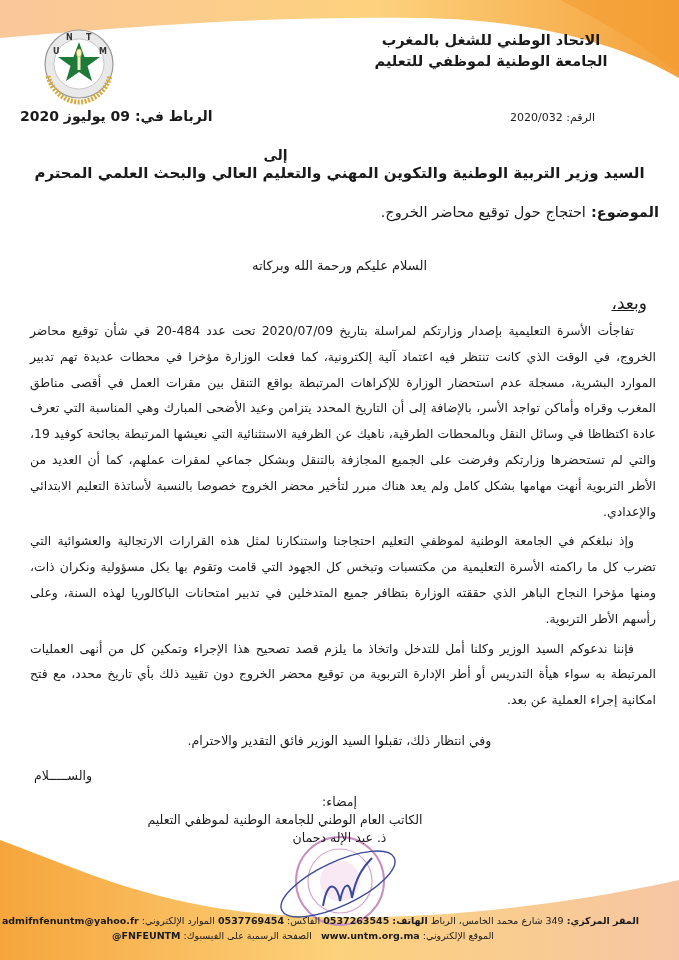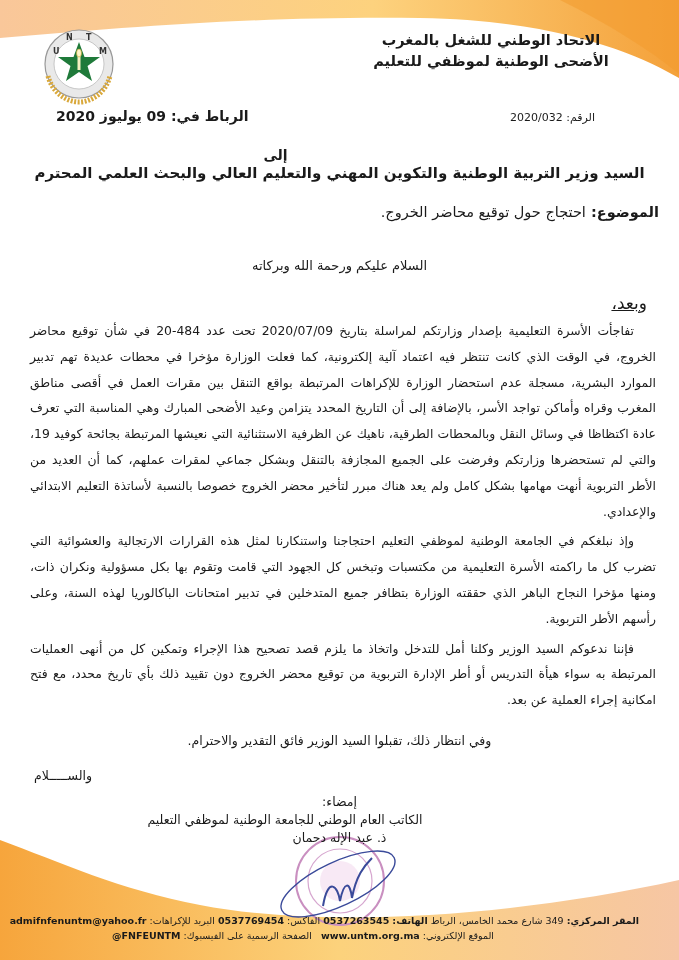--- a/index.html
+++ b/index.html
@@ -10,21 +10,21 @@
     color:#1a1a1a;
   }
   .swoosh { position:absolute; left:0; top:0; width:679px; height:960px; z-index:0; }
   .abs { position:absolute; z-index:2; }
   .rtl { direction:rtl; unicode-bidi:embed; }
 
   
   .org { right:58px; top:30px; width:260px; text-align:center; font-weight:bold; font-size:14.5px; line-height:21px; }
   .org div { white-space:nowrap; }
   .logo { left:36px; top:24px; width:86px; height:86px; }
-  .date-line { left:56px; top:108px; font-weight:bold; font-size:14px; white-space:nowrap; }
+  .date-line { left:20px; top:108px; font-weight:bold; font-size:14px; white-space:nowrap; }
   .ref-line { right:84px; top:111px; font-size:11px; white-space:nowrap; }
 
   .to { left:0; width:551px; top:147px; text-align:center; font-weight:bold; font-size:14px; }
   .addressee { left:0; width:679px; top:164px; text-align:center; font-weight:bold; font-size:15px; white-space:nowrap; letter-spacing:-0.2px; }
   .subject { right:20px; top:204px; font-size:14.5px; white-space:nowrap; font-weight:bold; }
   .subject .sv { font-weight:normal; }
 
   .greeting { left:0; width:679px; top:258px; text-align:center; font-size:13px; }
   .wabad { right:32px; top:293px; font-size:17px;text-decoration:underline; }
 
@@ -60,21 +60,21 @@
       <stop offset="1" stop-color="#f6c6a4"></stop>
     </linearGradient>
   </defs>
   <path d="M0,0 L679,0 L679,78 C640,55 560,20 420,18 C250,16 120,28 0,38 Z" fill="url(#gtop)"></path>
   <path d="M560,0 L679,0 L679,74 C650,50 610,25 560,0 Z" fill="#f29a2e" opacity="0.55"></path>
   <path d="M0,840 C60,862 120,890 200,905 C330,930 520,915 679,880 L679,960 L0,960 Z" fill="url(#gbot)"></path>
 </svg>
 
 <div class="abs org rtl">
   <div>الاتحاد الوطني للشغل بالمغرب</div>
-  <div>الأضحى الوطنية لموظفي للتعليم</div>
+  <div>الجامعة الوطنية لموظفي للتعليم</div>
 </div>
 
 <svg class="abs logo" viewBox="0 0 86 86">
   <circle cx="43" cy="40" r="34" fill="#e9e9e9" stroke="#999" stroke-width="1.2"></circle>
   <circle cx="43" cy="40" r="25" fill="#ffffff" stroke="#bbb" stroke-width="0.8"></circle>
   <text x="17" y="30" font-size="8" font-weight="bold" fill="#333" font-family="DejaVu Sans, sans-serif">U</text>
   <text x="30" y="16" font-size="8" font-weight="bold" fill="#333" font-family="DejaVu Sans, sans-serif">N</text>
   <text x="50" y="16" font-size="8" font-weight="bold" fill="#333" font-family="DejaVu Sans, sans-serif">T</text>
   <text x="63" y="30" font-size="8" font-weight="bold" fill="#333" font-family="DejaVu Sans, sans-serif">M</text>
   <polygon points="43,18 48.5,33 64,33 51.5,42 56,57 43,48 30,57 34.5,42 22,33 37.5,33" fill="#1f7a3a"></polygon>
@@ -123,21 +123,21 @@
 <div class="abs sig-title rtl">الكاتب العام الوطني للجامعة الوطنية لموظفي التعليم</div>
 <div class="abs sig-name rtl">ذ. عبد الإله دحمان</div>
 
 <div class="abs footer1 rtl">
   <b>المقر المركزي:</b>
   <span>349 شارع محمد الخامس، الرباط</span>
   <b>الهاتف:</b>
   <span class="ltr">0537263545</span>
   <span>الفاكس:</span>
   <span class="ltr">0537769454</span>
-  <span>البريد للإكراهات:</span>
+  <span>الموارد الإلكتروني:</span>
   <span class="ltr">admifnfenuntm@yahoo.fr</span>
 </div>
 <div class="abs footer2 rtl">
   <span>الموقع الإلكتروني:</span>
   <span class="ltr">www.untm.org.ma</span>
   &nbsp;
   <span>الصفحة الرسمية على الفيسبوك:</span>
   <span class="ltr">@FNFEUNTM</span>
 </div>
 

